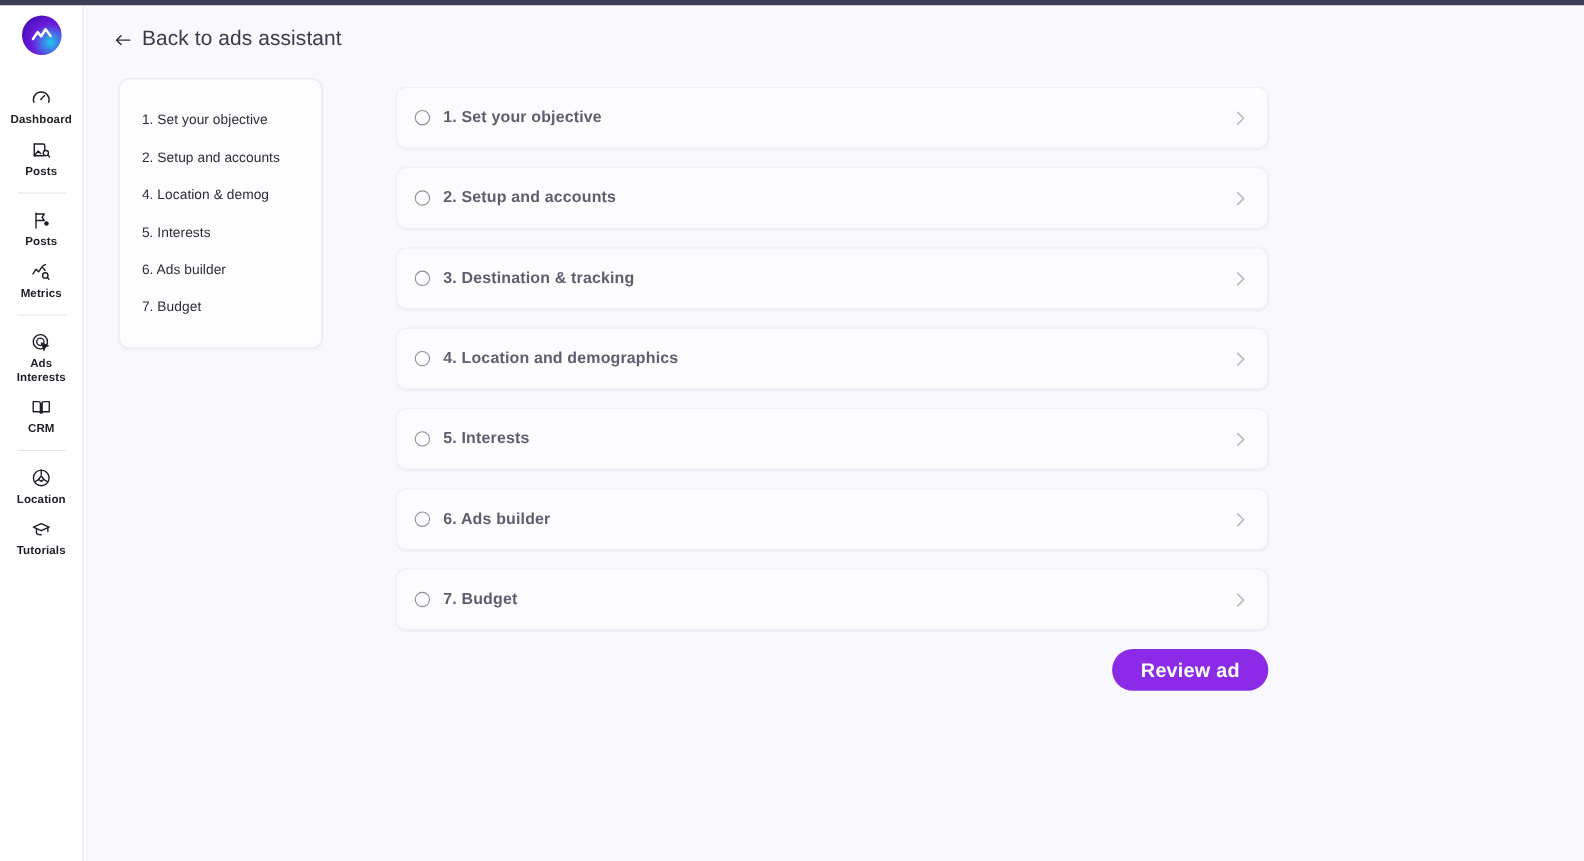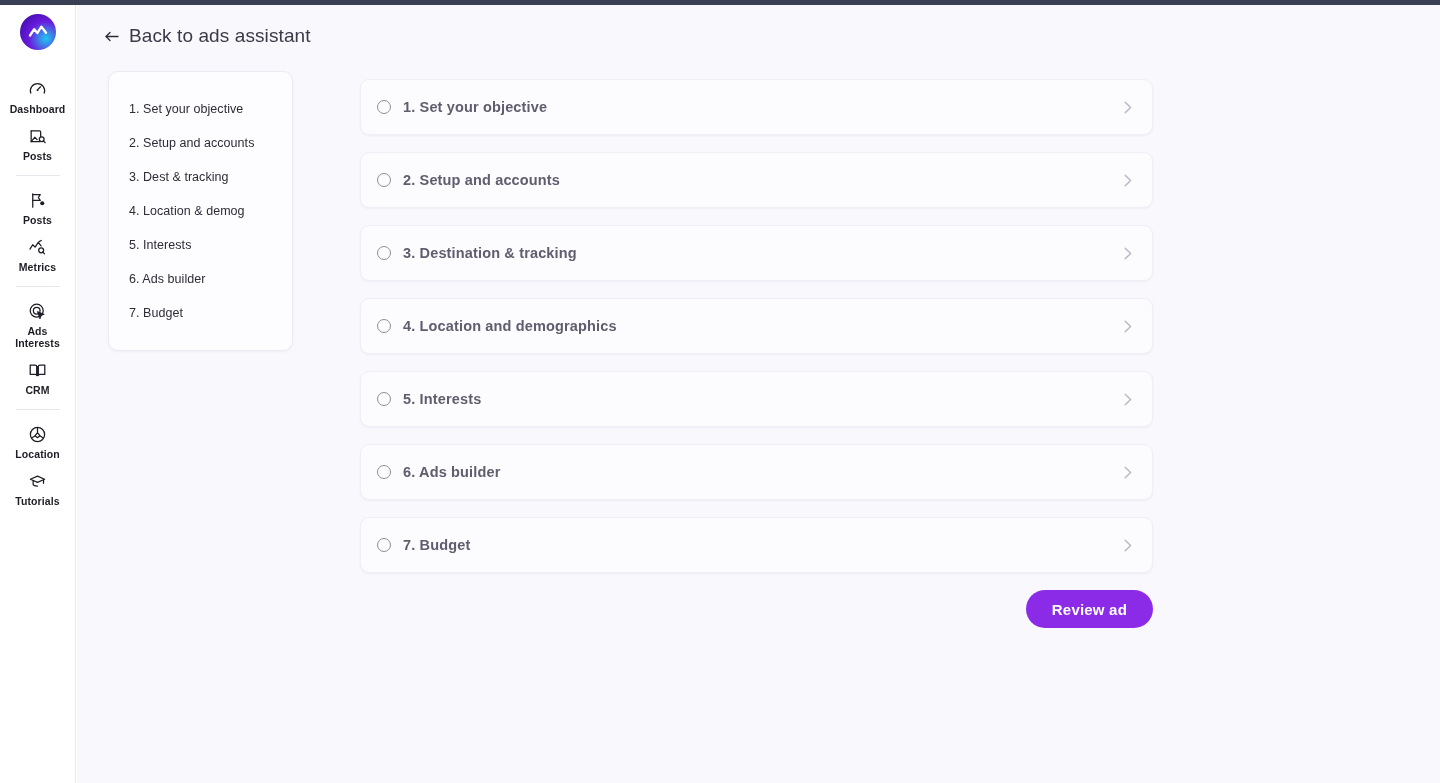--- a/index.html
+++ b/index.html
@@ -189,21 +189,21 @@
     display: flex;
     justify-content: flex-end;
     margin-top: 12px;
   }
   .review-btn {
     background: #8b2be8;
     color: #ffffff;
     border: none;
     border-radius: 22px;
     font-family: "Liberation Sans", sans-serif;
-    font-size: 15px;
+    font-size: 18px;
     font-weight: 700;
     letter-spacing: 0.2px;
     padding: 0 26px;
     height: 38px;
     cursor: pointer;
   }
 </style>
 </head>
 <body>
 
@@ -331,21 +331,20 @@
           <path d="M13 5.5H1.3"></path>
           <path d="M5 1.5 1 5.5 5 9.5"></path>
         </svg>
       </span>
       <span class="back-text">Back to ads assistant</span>
     </div>
 
     <aside class="steps-panel">
       <div class="step-link">1. Set your objective</div>
       <div class="step-link">2. Setup and accounts</div>
-      <div class="step-link">3. Dest &amp; tracking</div>
       <div class="step-link">4. Location &amp; demog</div>
       <div class="step-link">5. Interests</div>
       <div class="step-link">6. Ads builder</div>
       <div class="step-link">7. Budget</div>
     </aside>
 
     <section class="cards">
 
       <div class="card">
         <span class="card-radio"></span>

